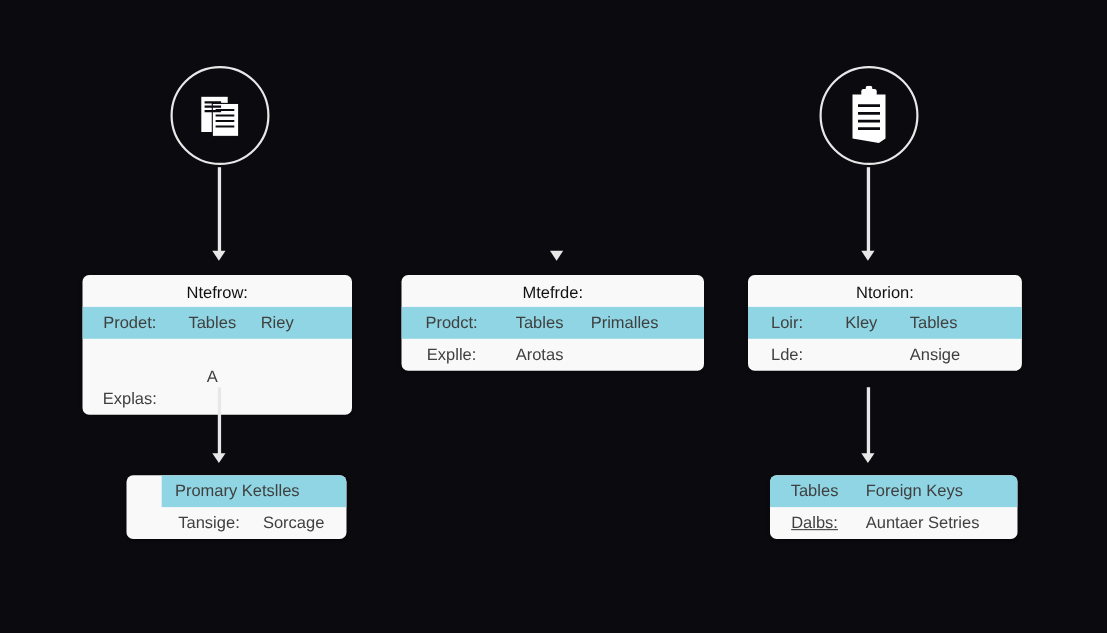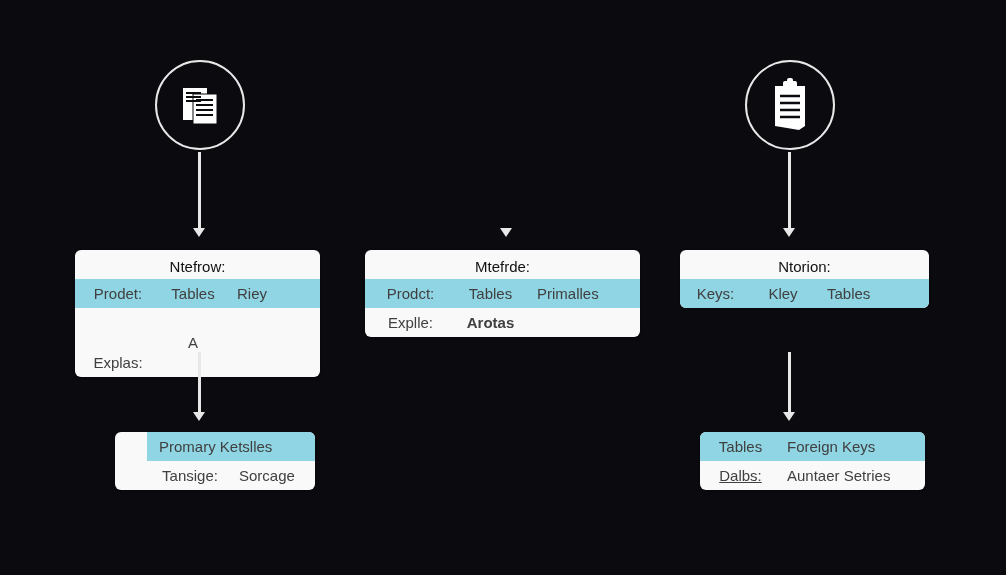--- a/index.html
+++ b/index.html
@@ -106,31 +106,36 @@
 
 <div class="card" style="left:365px; top:250px; width:275px;">
   <div class="title-row">Mtefrde:</div>
   <div class="row header">
     <span class="cell" style="width:85px;">Prodct:</span>
     <span class="cell" style="width:75px;">Tables</span>
     <span class="cell">Primalles</span>
   </div>
   <div class="row">
     <span class="cell" style="width:85px;">Explle:</span>
-    <span class="cell" style="width:75px;font-weight:bold;">Arotas</span>
+    <span class="cell" style="width:75px;">Arotas</span>
     <span class="cell"></span>
   </div>
 </div>
 
 <div class="card" style="left:680px; top:250px; width:249px;">
   <div class="title-row">Ntorion:</div>
   <div class="row header">
-    <span class="cell" style="width:65px;">Keys:</span>
+    <span class="cell" style="width:65px;">Loir:</span>
     <span class="cell" style="width:70px;">Kley</span>
     <span class="cell">Tables</span>
+  </div>
+  <div class="row">
+    <span class="cell" style="width:65px;">Lde:</span>
+    <span class="cell" style="width:70px;"></span>
+    <span class="cell">Ansige</span>
   </div>
 </div>
 
 <div class="arrow-line" style="left:198px; top:352px; height:62px;"></div>
 <div class="arrow-head" style="left:193px; top:412px;"></div>
 
 <div class="arrow-line" style="left:788px; top:352px; height:62px;"></div>
 <div class="arrow-head" style="left:783px; top:412px;"></div>
 
 <div class="card" style="left:115px; top:432px; width:200px;padding-left:32px;">

